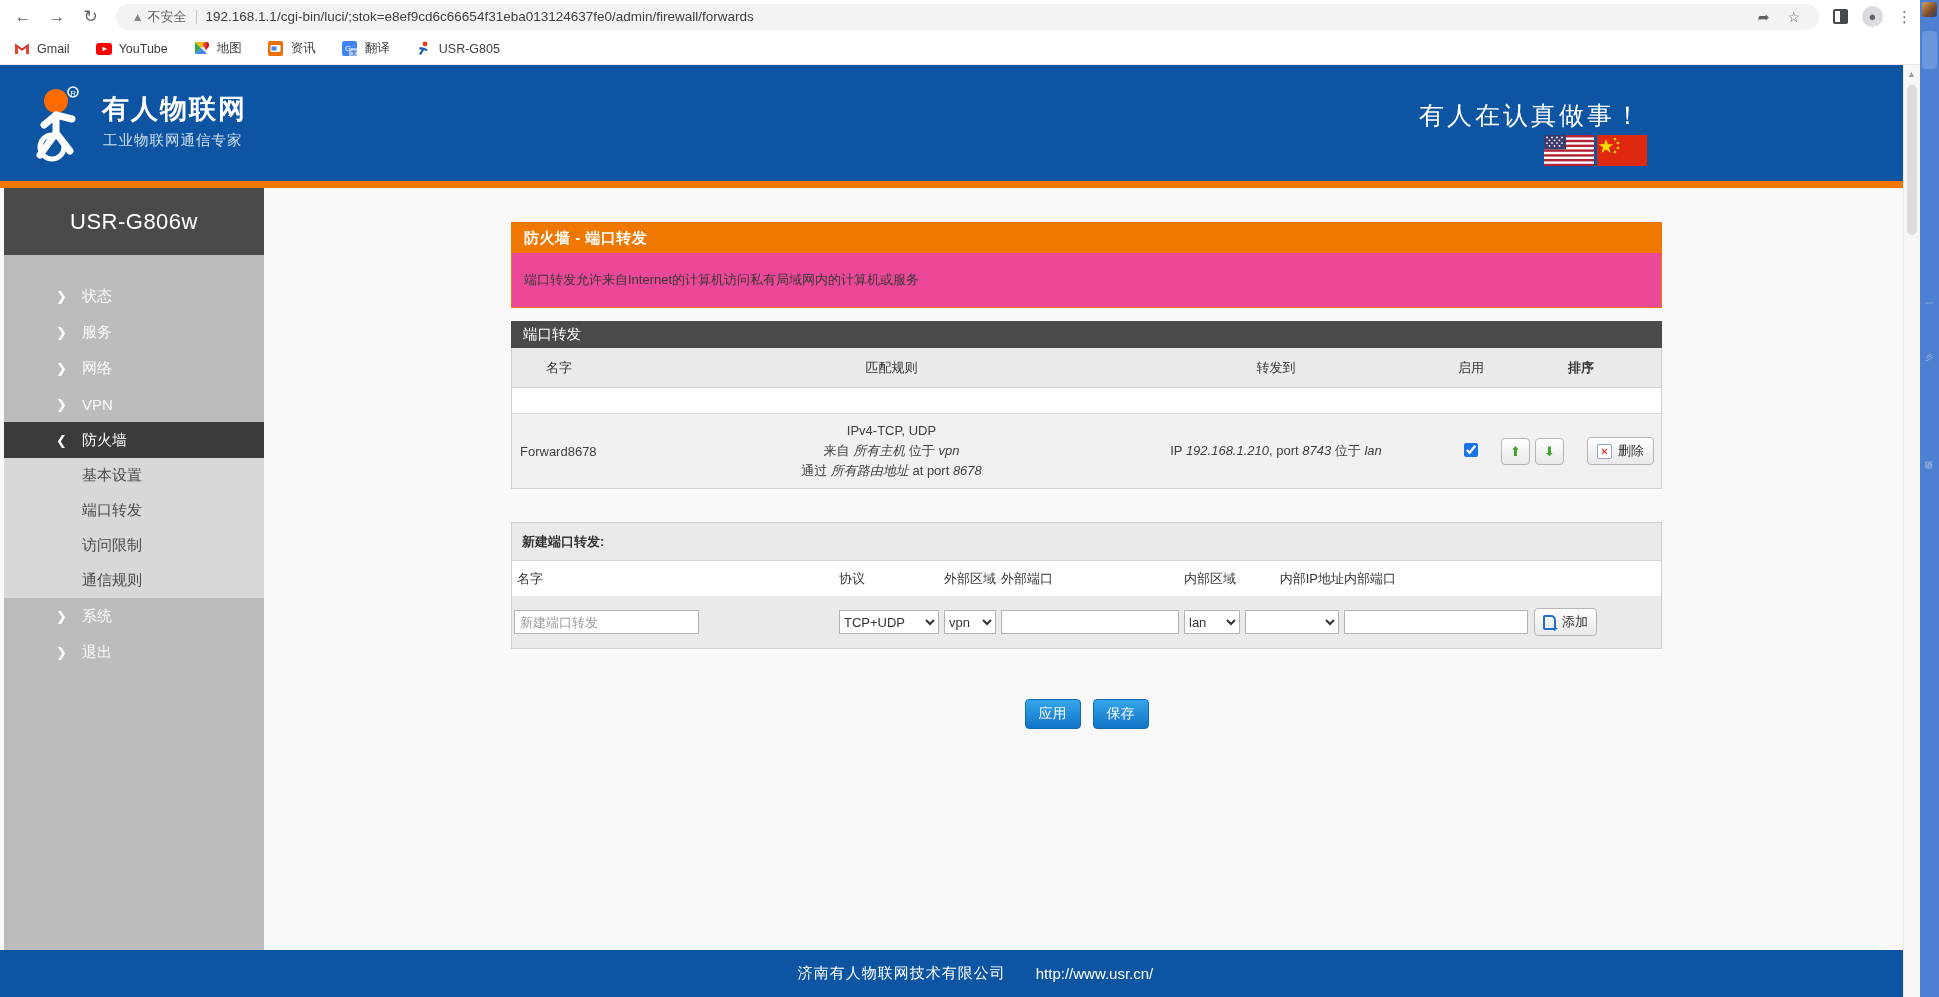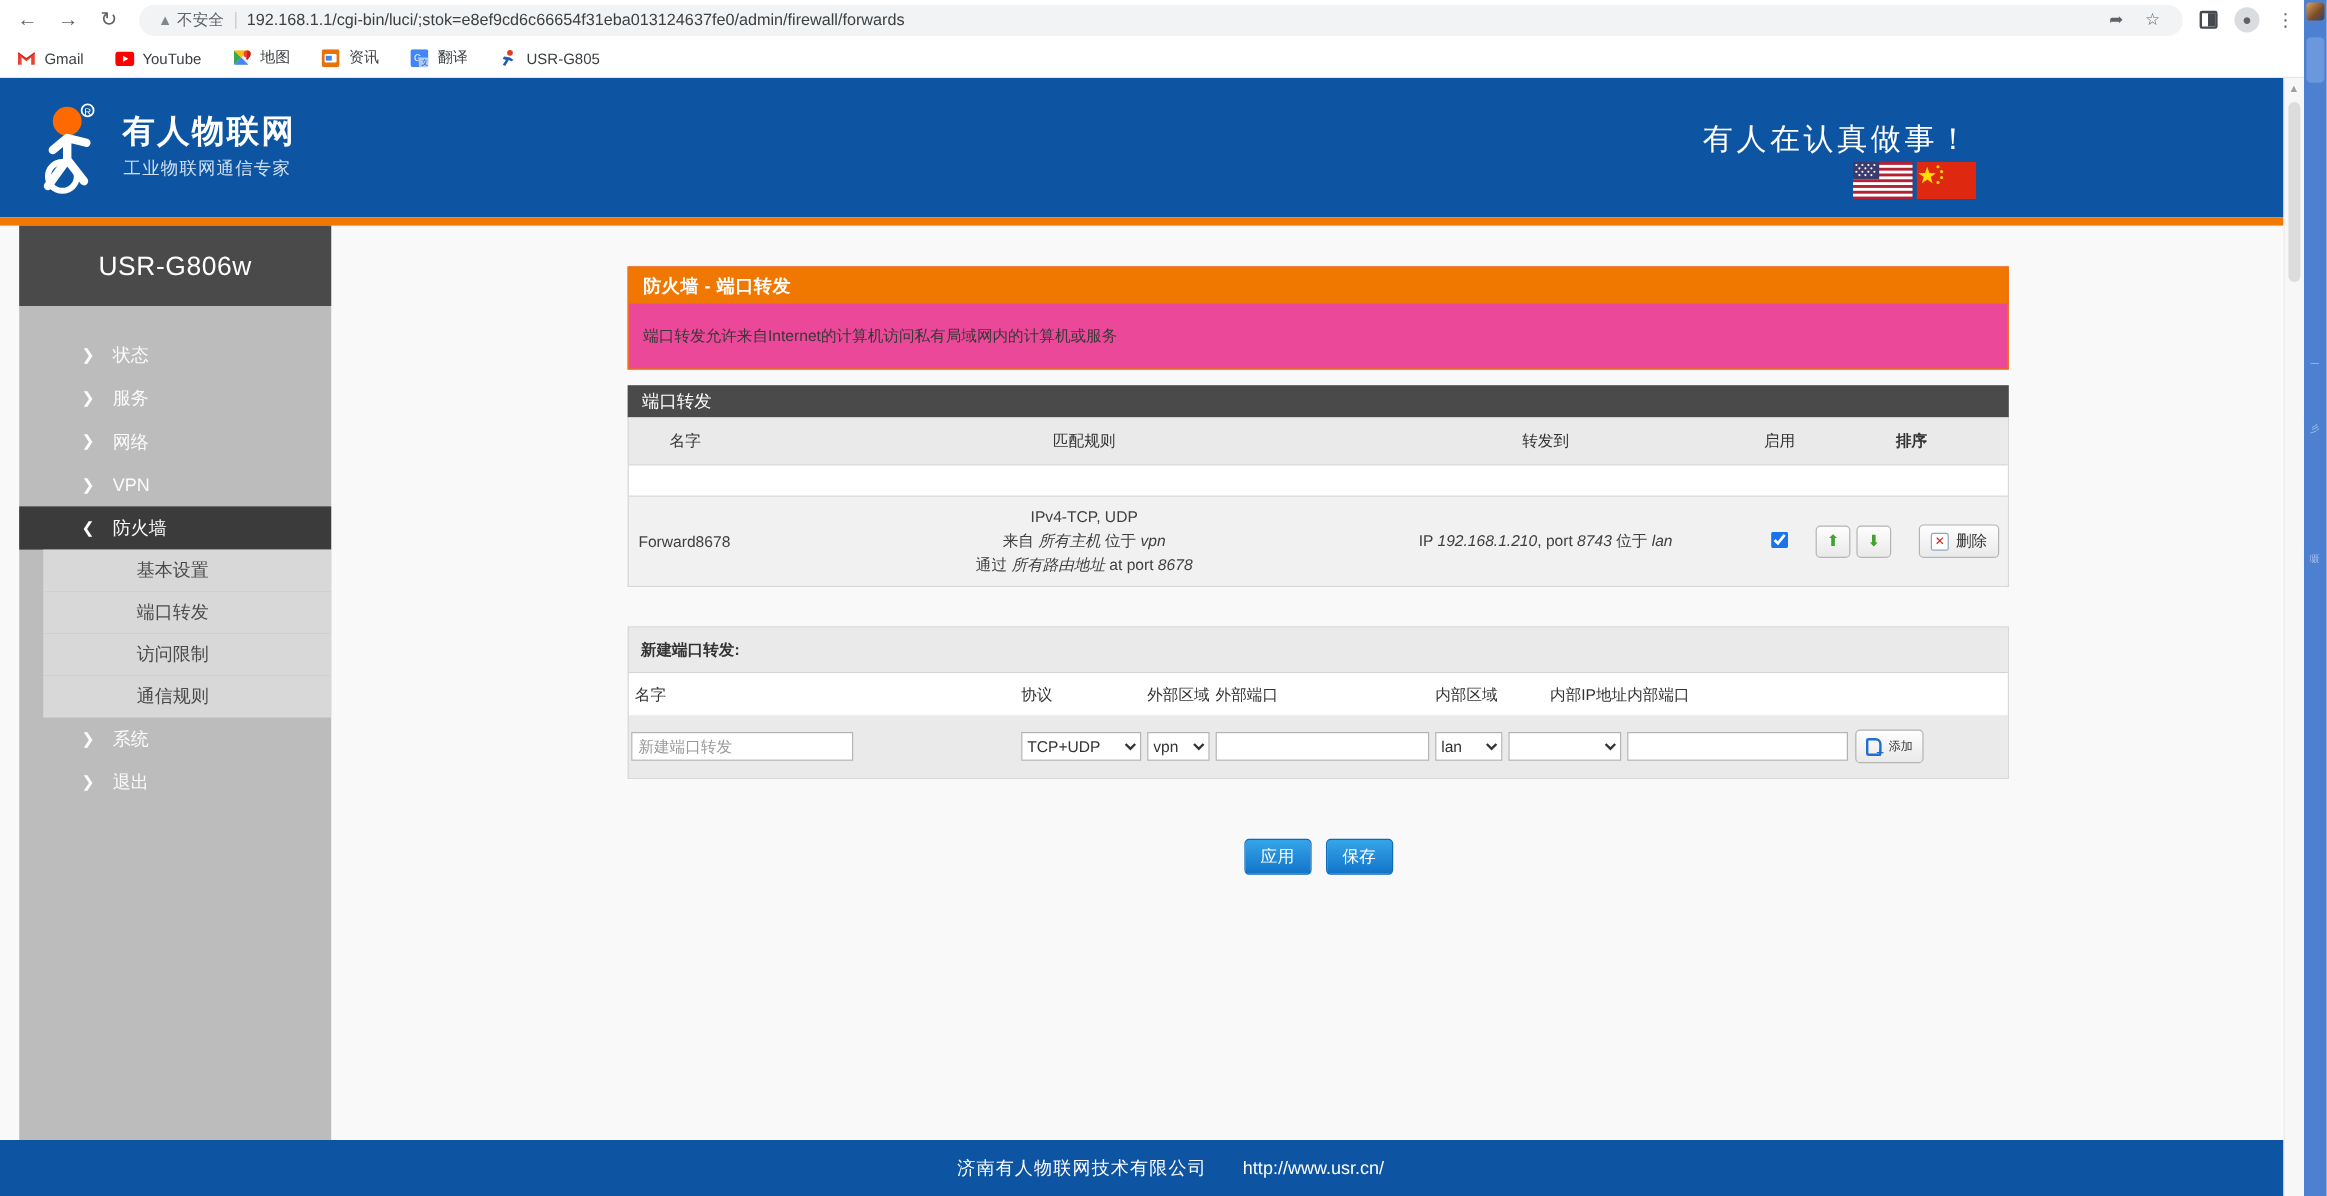--- a/index.html
+++ b/index.html
@@ -46,29 +46,29 @@
   .site-header { position:absolute; left:0; top:65px; width:1903px; height:116px; background:#0d55a2; }
   .accent-strip { position:absolute; left:0; top:181px; width:1903px; height:7px; background:#f07800; }
   .logo-wrap { position:absolute; left:26px; top:20px; width:72px; height:78px; }
   .brand-title { position:absolute; left:102px; top:26px; color:#ffffff; font-size:27px; font-weight:bold; letter-spacing:2px; }
   .brand-sub { position:absolute; left:103px; top:66px; color:#cfe0f2; font-size:14.5px; letter-spacing:1px; }
   .slogan { position:absolute; right:260px; top:34px; color:#ffffff; font-size:25px; letter-spacing:3px; }
   .flags { position:absolute; right:256px; top:70px; display:flex; }
   .flag { width:50px; height:31px; margin-left:3px; cursor:pointer; position:relative; overflow:hidden; }
 
   
-  .page-body { position:absolute; left:16px; top:188px; width:1903px; height:762px; display:flex; }
+  .page-body { position:absolute; left:4px; top:188px; width:1903px; height:762px; display:flex; }
   .sidebar { width:260px; background:#bcbcbc; flex-shrink:0; }
   .side-title { height:67px; background:#4a4a4a; color:#ffffff; font-size:22px;
                 display:flex; align-items:center; justify-content:center; letter-spacing:.5px; }
   .side-menu { margin-top:23px; }
   .s-item { height:36px; display:flex; align-items:center; color:#fbfbfb; font-size:15px; cursor:pointer; }
   .s-item .chev { width:26px; margin-left:52px; font-size:13px; color:#ffffff; font-family:"DejaVu Sans",sans-serif; }
   .s-item.active { background:#3b3b3b; }
-  .s-item.sub { height:35px; background:#d8d8d8; color:#4a4a4a;margin-left:20px; }
+  .s-item.sub { height:35px; background:#d8d8d8; color:#4a4a4a; }
   .s-item.sub .lbl { margin-left:78px; }
 
   .content { flex:1; position:relative; }
   .main-col { margin-left:247px; width:1151px; }
 
   .panel1 { margin-top:34px; border:1px solid #f07800; background:#ec4899; }
   .panel1-head { height:30px; background:#f07800; color:#ffffff; font-weight:bold; font-size:15px;
                  display:flex; align-items:center; padding-left:12px; letter-spacing:.5px; }
   .panel1-body { height:54px; display:flex; align-items:center; padding-left:12px; font-size:13px; color:#383838; }
 
@@ -119,21 +119,21 @@
   .form-input-row input::placeholder { color:#9b9b9b; }
   .form-input-row select { height:24px; border:1px solid #b3b3b3; background:#ffffff; font-size:13px; color:#333; }
   .f-name { width:185px; margin-left:2px; }
   .f-proto { width:100px; margin-left:140px; }
   .f-ezone { width:52px; margin-left:5px; }
   .f-eport { width:178px; margin-left:5px; }
   .f-izone { width:56px; margin-left:5px; }
   .f-iip { width:94px; margin-left:5px; }
   .f-iport { width:184px; margin-left:5px; }
   .add-btn { height:28px; margin-left:6px; border:1px solid #b5b5b5; border-radius:4px; padding:0 8px;
-             background:linear-gradient(#fefefe,#e9e9e9); font-size:10px; color:#333; cursor:pointer;
+             background:linear-gradient(#fefefe,#e9e9e9); font-size:13px; color:#333; cursor:pointer;
              display:flex; align-items:center; }
   .doc-ico { width:13px; height:15px; border:2px solid #1d6fd1; border-radius:2px 5px 2px 2px; position:relative; margin-right:6px; }
   .doc-ico::after { content:"+"; position:absolute; right:-4px; bottom:-6px; color:#1d6fd1; font-weight:bold; font-size:11px; }
 
   .action-row { margin-top:50px; display:flex; justify-content:center; }
   .blue-btn { height:30px; min-width:55px; margin:0 6px; border:1px solid #0f6ab8; border-radius:4px;
               background:linear-gradient(#35a5ea,#1274c8); color:#ffffff; font-size:14px; cursor:pointer;
               display:flex; align-items:center; justify-content:center; padding:0 13px; }
 
   .footer { position:absolute; left:0; bottom:0; width:1903px; height:47px; background:#0d55a2;

